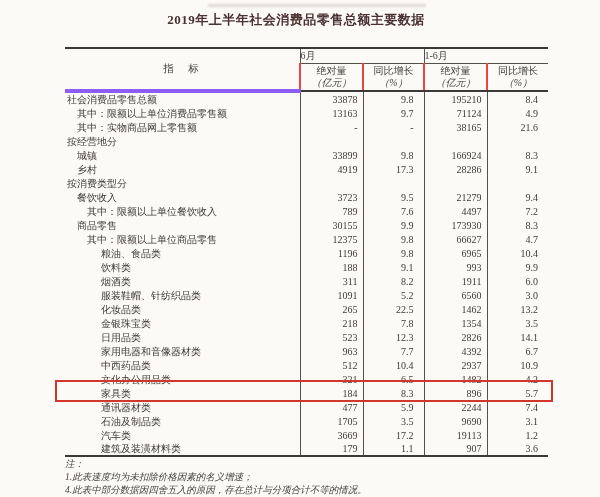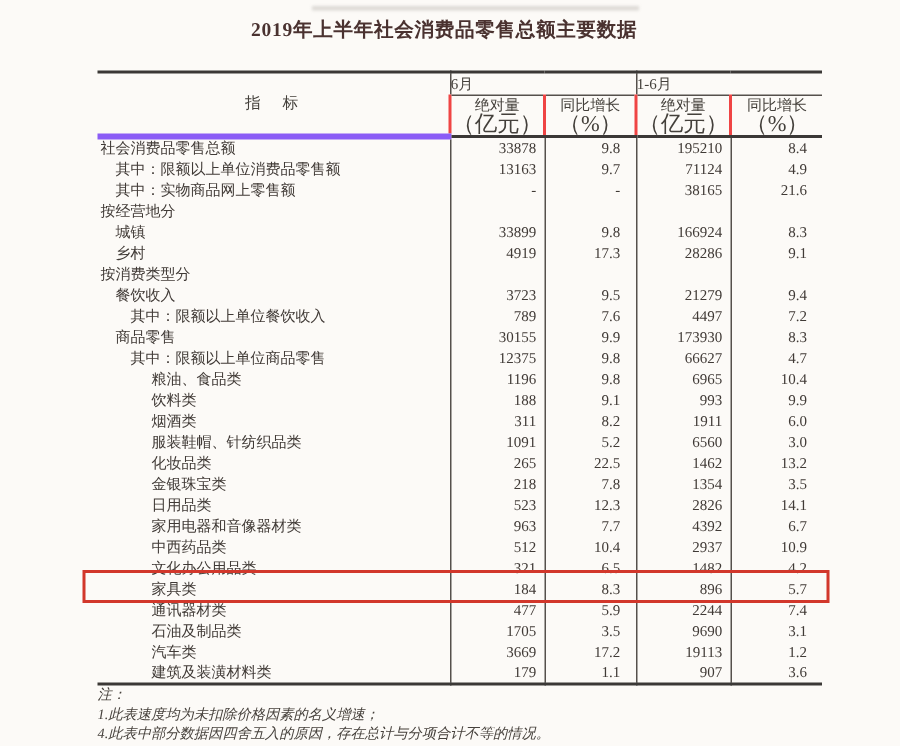--- a/index.html
+++ b/index.html
@@ -41,21 +41,21 @@
   }
   th.grp {
     height: 15px; text-align: left; font-size: 10px;
     border-left: 1px solid #55504c; border-bottom: 1px solid #55504c;
   }
   th.sub {
     height: 27px; text-align: center; font-size: 10px; line-height: 12px;
     border-left: 2px solid #ef4444; border-bottom: 2px solid #3b3836;
     padding: 1px 0;
   }
-  th.sub .u { display: block; font-size: 15px; }
+  th.sub .u { display: block; font-size: 10px; font-style: italic; }
   tbody td { height: 14px; line-height: 13px; white-space: nowrap; overflow: hidden; }
   tbody td.lbl { text-align: left; margin-left: 14px; }
   tbody td.val { text-align: right; border-left: 1px solid #55504c; }
   tbody td.abs { padding-right: 5px; margin-left: 12px; }
   tbody td.yoy { padding-right: 10px; text-align: right; }
   td.ind0 { padding-left: 2px; }
   td.ind1 { padding-left: 12px; }
   td.ind2 { padding-left: 22px; }
   td.ind3 { padding-left: 36px; }
   .highlight-box {

